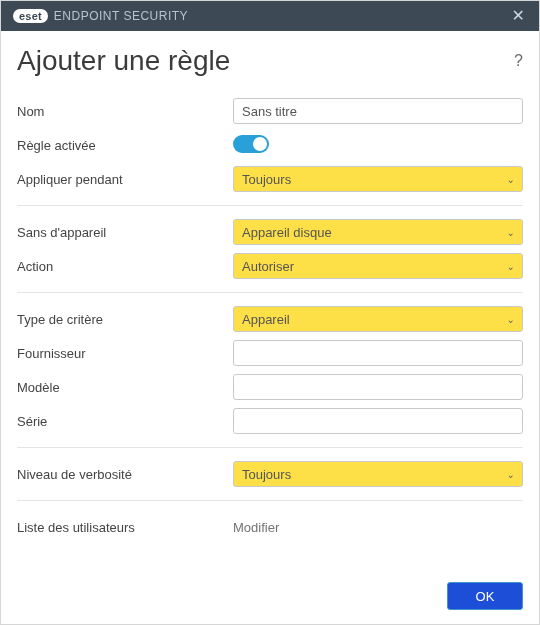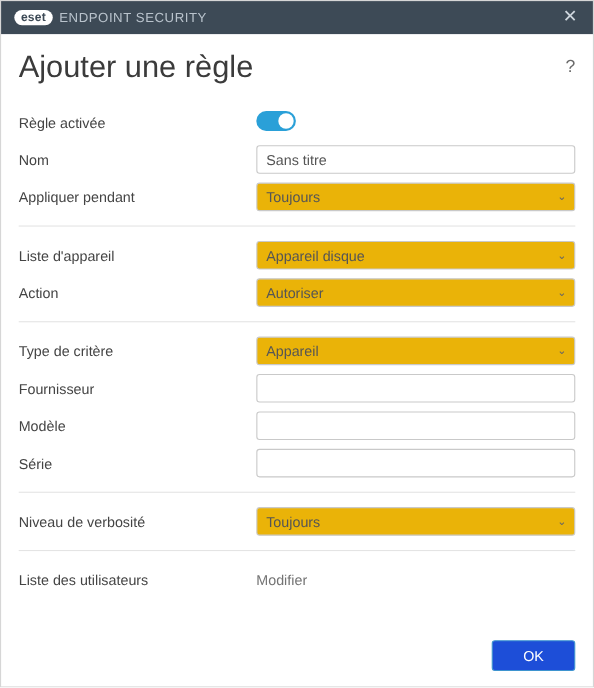--- a/index.html
+++ b/index.html
@@ -103,21 +103,21 @@
     width: 100%;
   }
   .select-wrap .select-display {
     width: 100%;
     height: 26px;
     border: 1px solid #c9c9c9;
     border-radius: 3px;
     padding: 0 24px 0 8px;
     font-size: 13px;
     color: #555;
-    background: #eab308;
+    background: #fde047;
     display: flex;
     align-items: center;
     cursor: pointer;
   }
   .select-wrap .chevron {
     position: absolute;
     right: 8px;
     top: 50%;
     transform: translateY(-50%);
     pointer-events: none;
@@ -186,49 +186,49 @@
   <div class="content">
 
     <div class="header-row">
       <div class="page-title">Ajouter une règle</div>
       <div class="help-icon">?</div>
     </div>
 
     <div class="form">
 
       <div class="row">
+        <div class="label">Nom</div>
+        <div class="control">
+          <input type="text" class="text-input" value="Sans titre" style="">
+        </div>
+      </div>
+
+      <div class="row">
         <div class="label">Règle activée</div>
         <div class="control">
           <div class="toggle">
             <div class="knob"></div>
           </div>
         </div>
       </div>
 
       <div class="row">
-        <div class="label">Nom</div>
-        <div class="control">
-          <input type="text" class="text-input" value="Sans titre" style="">
-        </div>
-      </div>
-
-      <div class="row">
         <div class="label">Appliquer pendant</div>
         <div class="control">
           <div class="select-wrap">
             <div class="select-display">Toujours</div>
             <span class="chevron">⌄</span>
           </div>
         </div>
       </div>
 
       <hr class="divider">
 
       <div class="row">
-        <div class="label">Liste d'appareil</div>
+        <div class="label">Sans d'appareil</div>
         <div class="control">
           <div class="select-wrap">
             <div class="select-display">Appareil disque</div>
             <span class="chevron">⌄</span>
           </div>
         </div>
       </div>
 
       <div class="row">
         <div class="label">Action</div>

